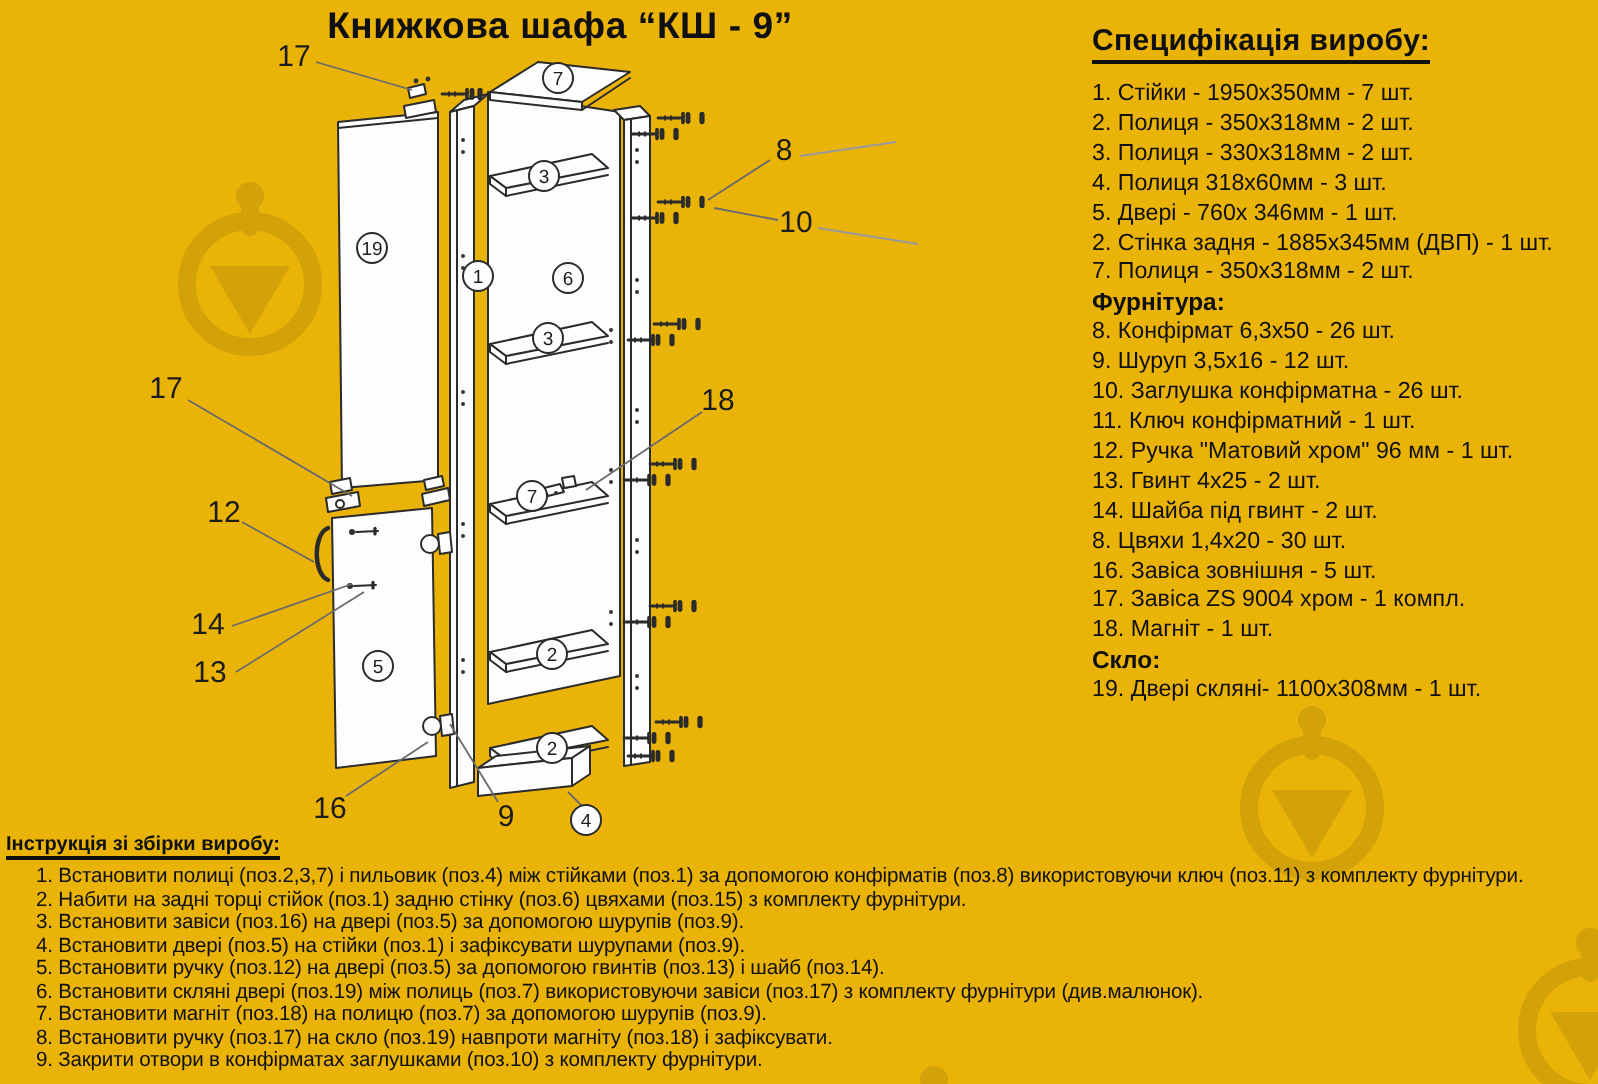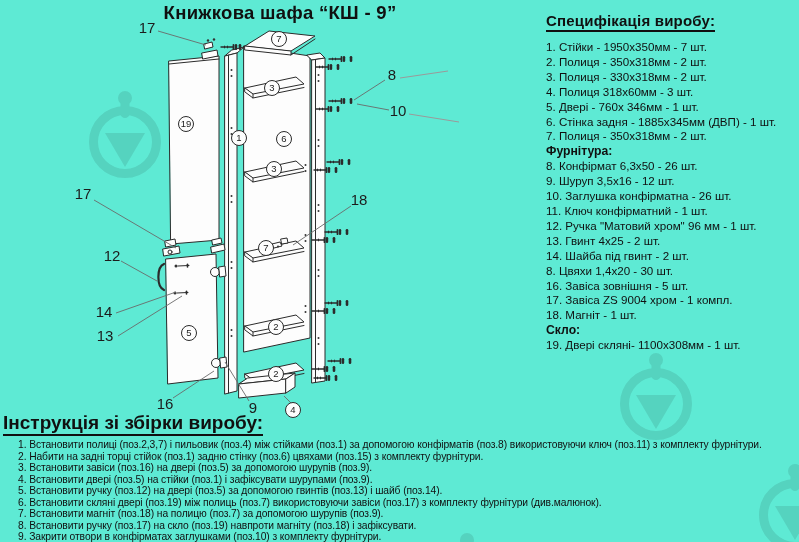--- a/index.html
+++ b/index.html
@@ -1,27 +1,27 @@
 <!DOCTYPE html>
 <html><head>
 <meta charset="utf-8">
 <style>
   html,body{margin:0;padding:0;background:#fff;}
-  .page{position:relative;width:799px;height:542px;background:#5eead4;overflow:hidden;
+  .page{position:relative;width:799px;height:542px;background:#eab308;overflow:hidden;
         font-family:"Liberation Sans",sans-serif;color:#101010;}
   .title{position:absolute;left:58px;top:2px;width:444px;text-align:center;
          font-size:18.5px;font-weight:bold;letter-spacing:.3px;}
   .diagram-wrap{position:absolute;left:16px;top:0;width:540px;height:430px;}
   .spec{position:absolute;left:546px;top:12px;width:253px;}
   .spec-heading{display:inline-block;font-size:15px;font-weight:bold;
                 border-bottom:2px solid #101010;padding-bottom:1px;letter-spacing:.2px;}
   .spec-list{margin-top:8px;font-size:11.6px;line-height:14.9px;white-space:nowrap;}
   .spec-sub{font-weight:bold;font-size:12.2px;}
   .instr{position:absolute;left:3px;top:412px;width:795px;}
-  .instr-heading{display:inline-block;font-size:19px;font-weight:bold;
+  .instr-heading{display:inline-block;font-size:10px;font-weight:bold;
                  border-bottom:2px solid #101010;padding-bottom:0;}
   .instr-list{margin:3px 0 0 15px;font-size:10.3px;line-height:11.5px;
               letter-spacing:-.1px;white-space:nowrap;}
   .wm{position:absolute;left:0;top:0;mix-blend-mode:multiply;pointer-events:none;}
   svg .draw{stroke:#2b2b2b;stroke-width:1;fill:none;stroke-linejoin:round;stroke-linecap:round;}
   svg .face{fill:#fdfdfd;}
   svg .lbl{font-family:"Liberation Sans",sans-serif;font-size:15px;fill:#1c1c1c;text-anchor:middle;}
   svg .clbl{font-family:"Liberation Sans",sans-serif;font-size:9.5px;fill:#1c1c1c;text-anchor:middle;}
   svg .leader{stroke:#6a6a6a;stroke-width:.9;fill:none;}
   svg .tail{stroke:#9a9a9a;stroke-width:1;fill:none;}
@@ -281,21 +281,21 @@
   </div>
 
   <aside class="spec">
     <div class="spec-heading">Специфікація виробу:</div>
     <div class="spec-list">
         <div>1. Стійки - 1950х350мм - 7 шт.</div>
         <div>2. Полиця - 350х318мм - 2 шт.</div>
         <div>3. Полиця - 330х318мм - 2 шт.</div>
         <div>4. Полиця 318х60мм - 3 шт.</div>
         <div>5. Двері - 760х 346мм - 1 шт.</div>
-        <div>6. Стінка задня - 1885х345мм (ДВП) - 1 шт.</div>
+        <div>2. Стінка задня - 1885х345мм (ДВП) - 1 шт.</div>
         <div>7. Полиця - 350х318мм - 2 шт.</div>
         <div class="spec-sub">Фурнітура:</div>
         <div>8. Конфірмат 6,3х50 - 26 шт.</div>
         <div>9. Шуруп 3,5х16 - 12 шт.</div>
         <div>10. Заглушка конфірматна - 26 шт.</div>
         <div>11. Ключ конфірматний - 1 шт.</div>
         <div>12. Ручка "Матовий хром" 96 мм - 1 шт.</div>
         <div>13. Гвинт 4х25 - 2 шт.</div>
         <div>14. Шайба під гвинт - 2 шт.</div>
         <div>8. Цвяхи 1,4х20 - 30 шт.</div>

